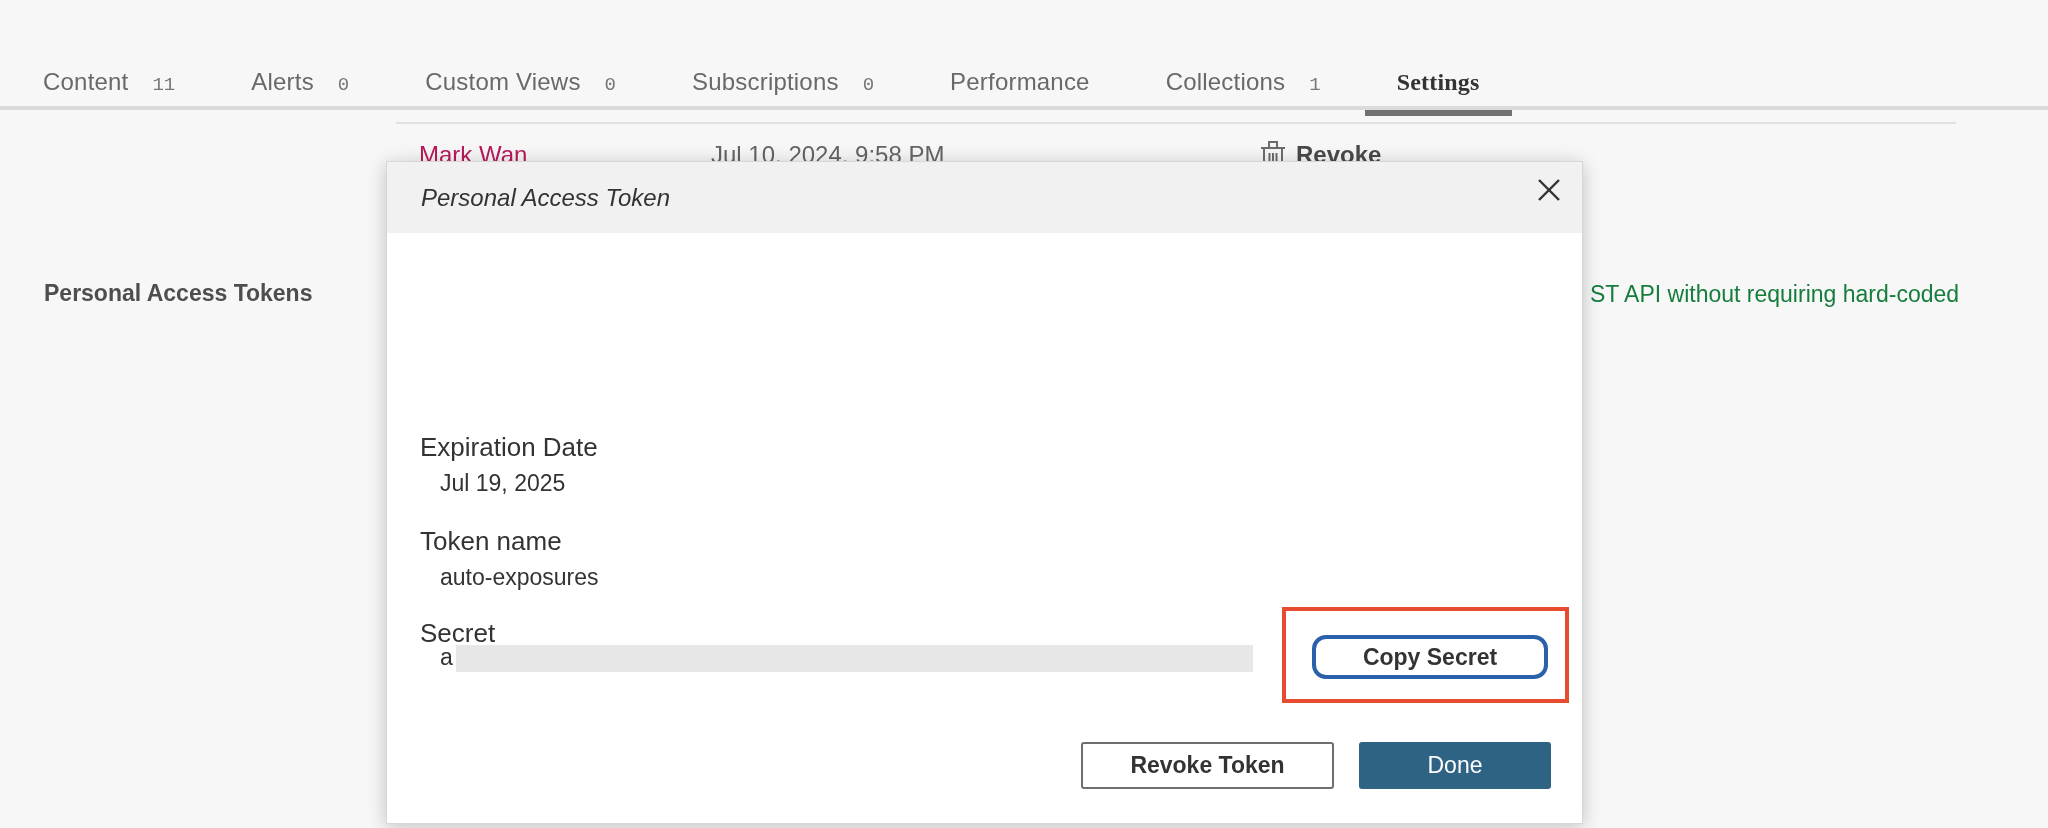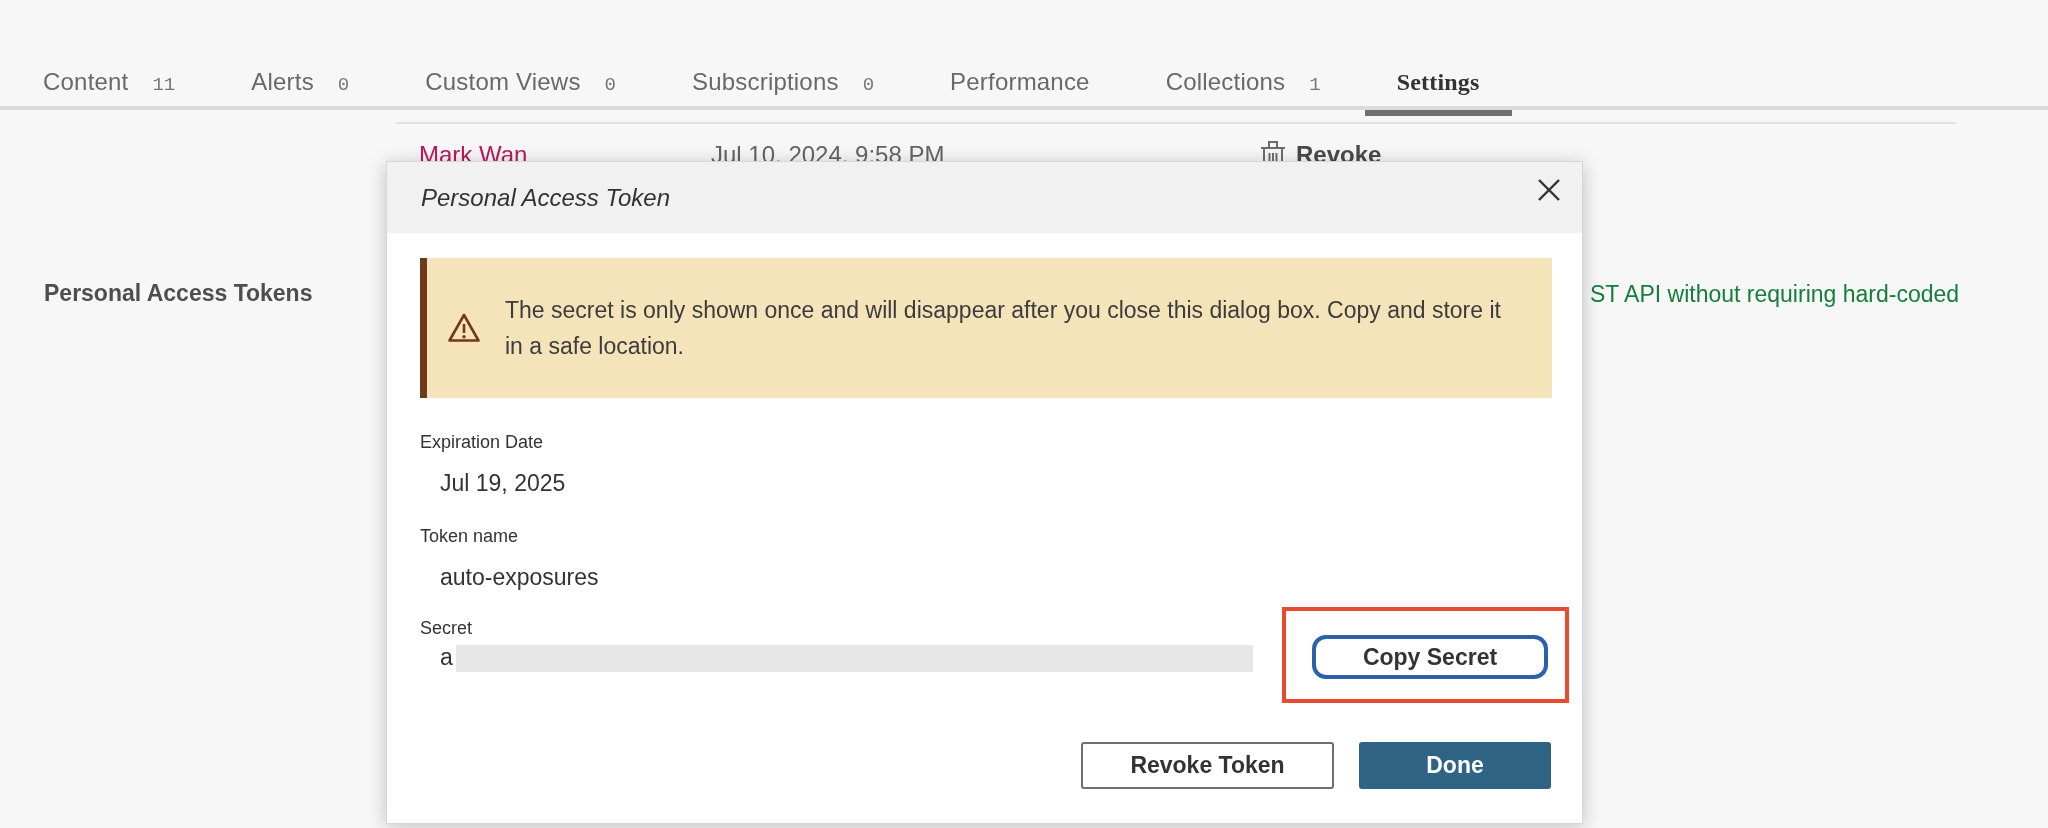--- a/index.html
+++ b/index.html
@@ -37,39 +37,39 @@
     display:flex; align-items:center; padding-left:34px;font-style:italic; }
   .modal-title { font-size:24px; color:#333; }
   .close-btn { position:absolute; right:18px; top:13px; width:30px; height:30px; cursor:pointer;
     display:flex; align-items:center; justify-content:center; }
 
   .warn-banner { position:absolute; left:33px; top:96px; width:1132px; height:140px; background:#f5e3ba;
     border-left:7px solid #6e3a1a; display:flex; align-items:center; }
   .warn-icon { margin-left:20px; flex:0 0 auto; }
   .warn-text { margin-left:24px; width:1010px; font-size:23px; line-height:36px; color:#3c3c3c; }
 
-  .field-label { position:absolute; left:33px; font-size:18px; color:#333; }
+  .field-label { position:absolute; left:33px; font-size:26px; color:#333; }
   .field-value { position:absolute; left:53px; font-size:23px; color:#333; }
   .lbl-exp { top:270px; } .val-exp { top:308px; }
   .lbl-name { top:364px; } .val-name { top:402px; }
   .lbl-secret { top:456px; } .val-secret { top:482px; }
   .secret-bar { position:absolute; left:69px; top:483px; width:797px; height:27px; background:#e7e7e7; }
 
   .copy-btn { position:absolute; left:925px; top:473px; width:236px; height:44px; background:#fff;
     border:4px solid #2b61ab; border-radius:14px; font-family:"Liberation Sans",sans-serif;
     font-size:23px; font-weight:bold; color:#333; cursor:pointer; }
   .annotation-rect { position:absolute; left:895px; top:445px; width:287px; height:96px;
     border:4px solid #e74c30; pointer-events:none; }
 
   .revoke-btn { position:absolute; left:694px; top:580px; width:253px; height:47px; background:#fff;
     border:2px solid #6e6e6e; border-radius:3px; font-family:"Liberation Sans",sans-serif;
     font-size:23px; font-weight:bold; color:#333; cursor:pointer; }
   .done-btn { position:absolute; left:972px; top:580px; width:192px; height:47px; background:#2e6384;
     border:none; border-radius:3px; font-family:"Liberation Sans",sans-serif;
-    font-size:23px; font-weight:bold; color:#fff; cursor:pointer; }
+    font-size:23px; font-weight:normal; color:#fff; cursor:pointer; }
 </style>
 </head>
 <body>
 
 <div class="stage">
 
   <div class="tabbar">
     <div class="rule"></div>
     <div class="tabs">
       <div class="tab">
@@ -127,28 +127,20 @@
     <div class="modal-header">
       <span class="modal-title">Personal Access Token</span>
     </div>
     <div class="close-btn">
       <svg width="26" height="26" viewBox="0 0 26 26">
         <line x1="3" y1="3" x2="23" y2="23" stroke="#333" stroke-width="2.4"></line>
         <line x1="23" y1="3" x2="3" y2="23" stroke="#333" stroke-width="2.4"></line>
       </svg>
     </div>
 
-    <div class="warn-banner">
-      <svg class="warn-icon" width="34" height="32" viewBox="0 0 34 32">
-        <path d="M17 3 L31.5 28.5 H2.5 Z" fill="none" stroke="#74391c" stroke-width="2.6" stroke-linejoin="round"></path>
-        <line x1="17" y1="12" x2="17" y2="21" stroke="#74391c" stroke-width="2.6"></line>
-        <circle cx="17" cy="24.8" r="1.7" fill="#74391c"></circle>
-      </svg>
-      <div class="warn-text">The secret is only shown once and will disappear after you close this dialog box. Copy and store it in a safe location.</div>
-    </div>
 
     <div class="field-label lbl-exp">Expiration Date</div>
     <div class="field-value val-exp">Jul 19, 2025</div>
 
     <div class="field-label lbl-name">Token name</div>
     <div class="field-value val-name">auto-exposures</div>
 
     <div class="field-label lbl-secret">Secret</div>
     <div class="field-value val-secret">a</div>
     <div class="secret-bar"></div>

